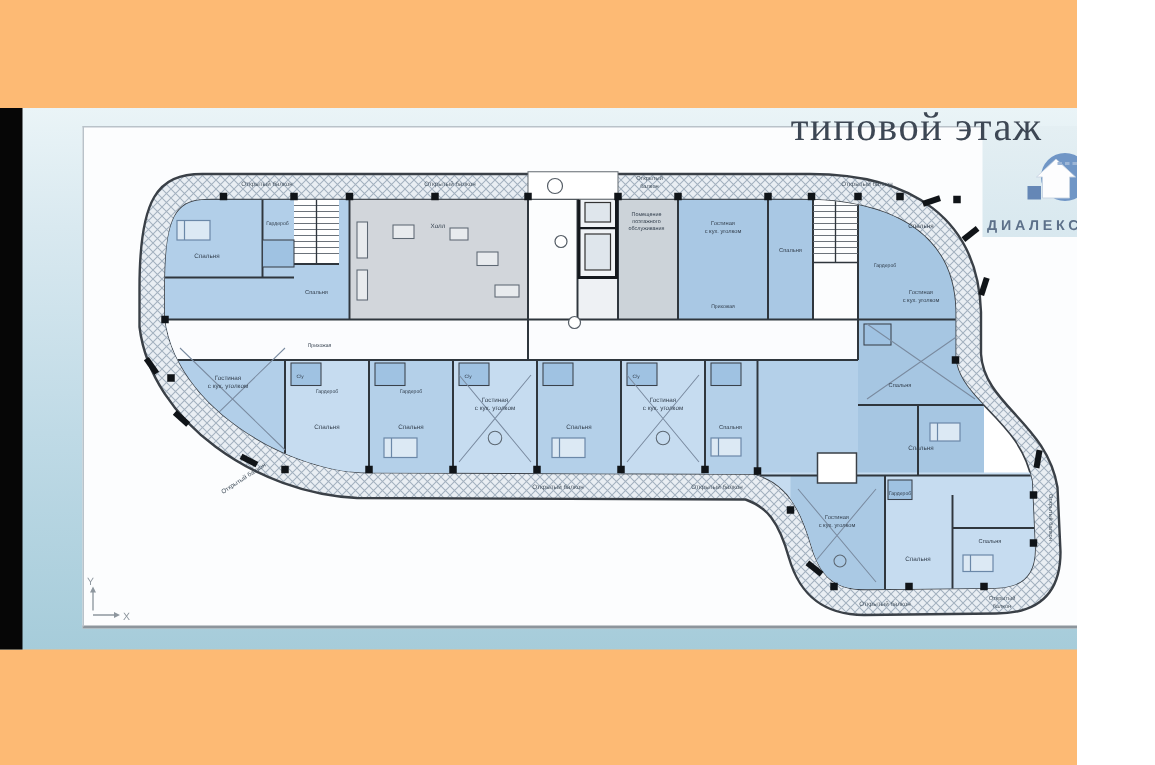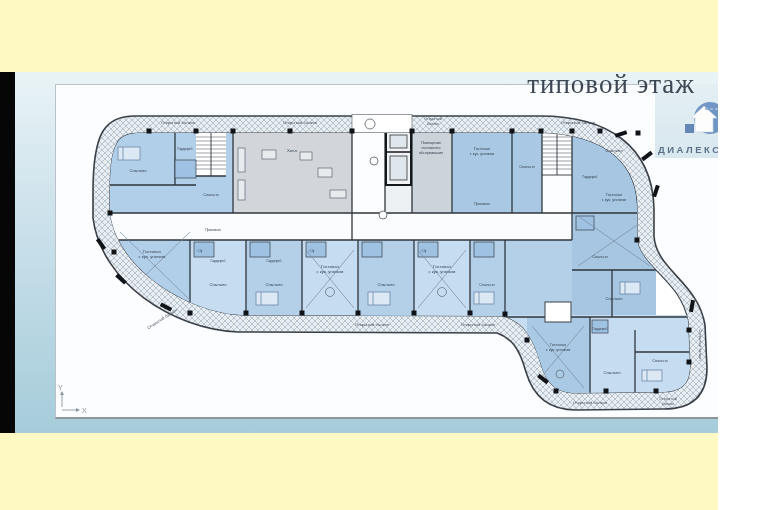--- a/index.html
+++ b/index.html
@@ -1,16 +1,16 @@
 <!DOCTYPE html>
 <html><head>
 <meta charset="utf-8">
 <style>
   html,body{margin:0;padding:0;background:#ffffff;}
-  #stage{position:relative;width:718px;height:510px;overflow:hidden;background:#fef9c3;
+  #stage{position:relative;width:718px;height:510px;overflow:hidden;background:#fdba74;
          font-family:"Liberation Sans",sans-serif;}
   #band{position:absolute;left:0;top:72px;width:770px;height:361px;
         background:linear-gradient(180deg,#eaf4f7 0%,#d9e9f0 22%,#bfdae6 60%,#a6ccda 100%);}
   .edge-bar{position:absolute;top:72px;height:361px;background:#060606;}
   #bar-left{left:0;width:15px;}
   #bar-right{left:755px;width:15px;}
   #panel{position:absolute;left:55px;top:84px;width:664px;height:335px;
          background:#fcfdfe;border:1px solid #b9c2c9;border-bottom:2px solid #8d959c;box-sizing:border-box;}
   #logo-patch{position:absolute;left:655px;top:84px;width:66px;height:74px;
          background:linear-gradient(180deg,#e4eff3 0%,#d8e8ef 100%);}

